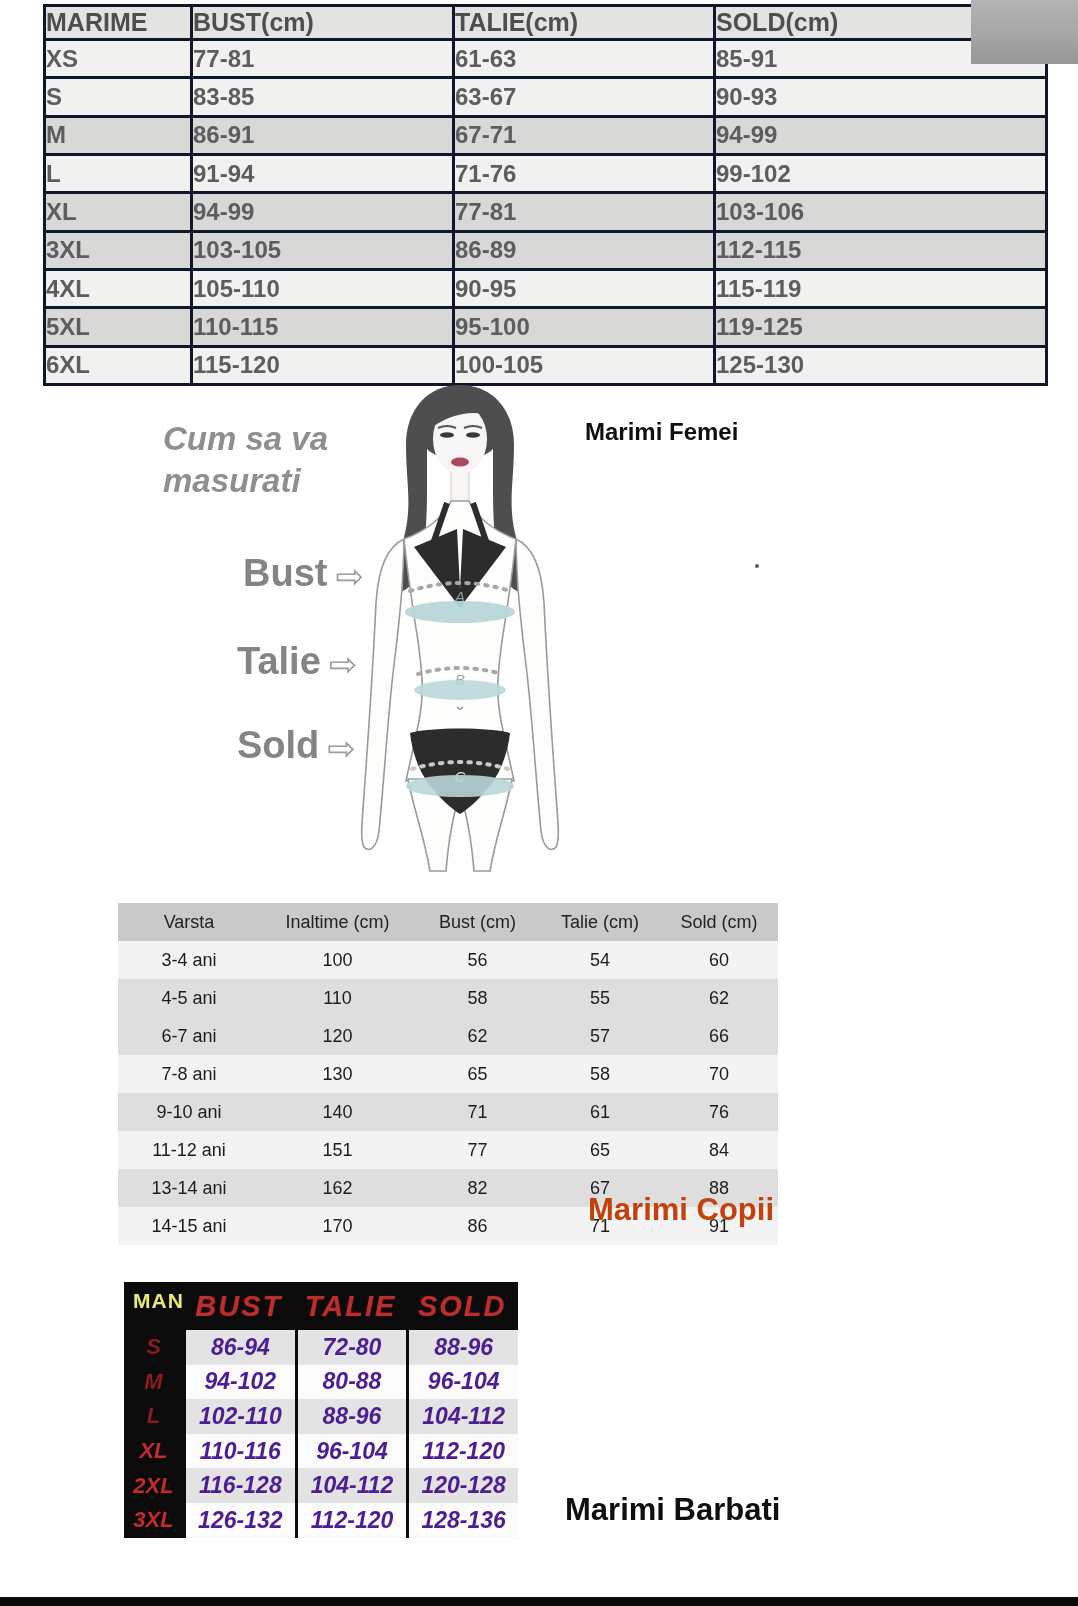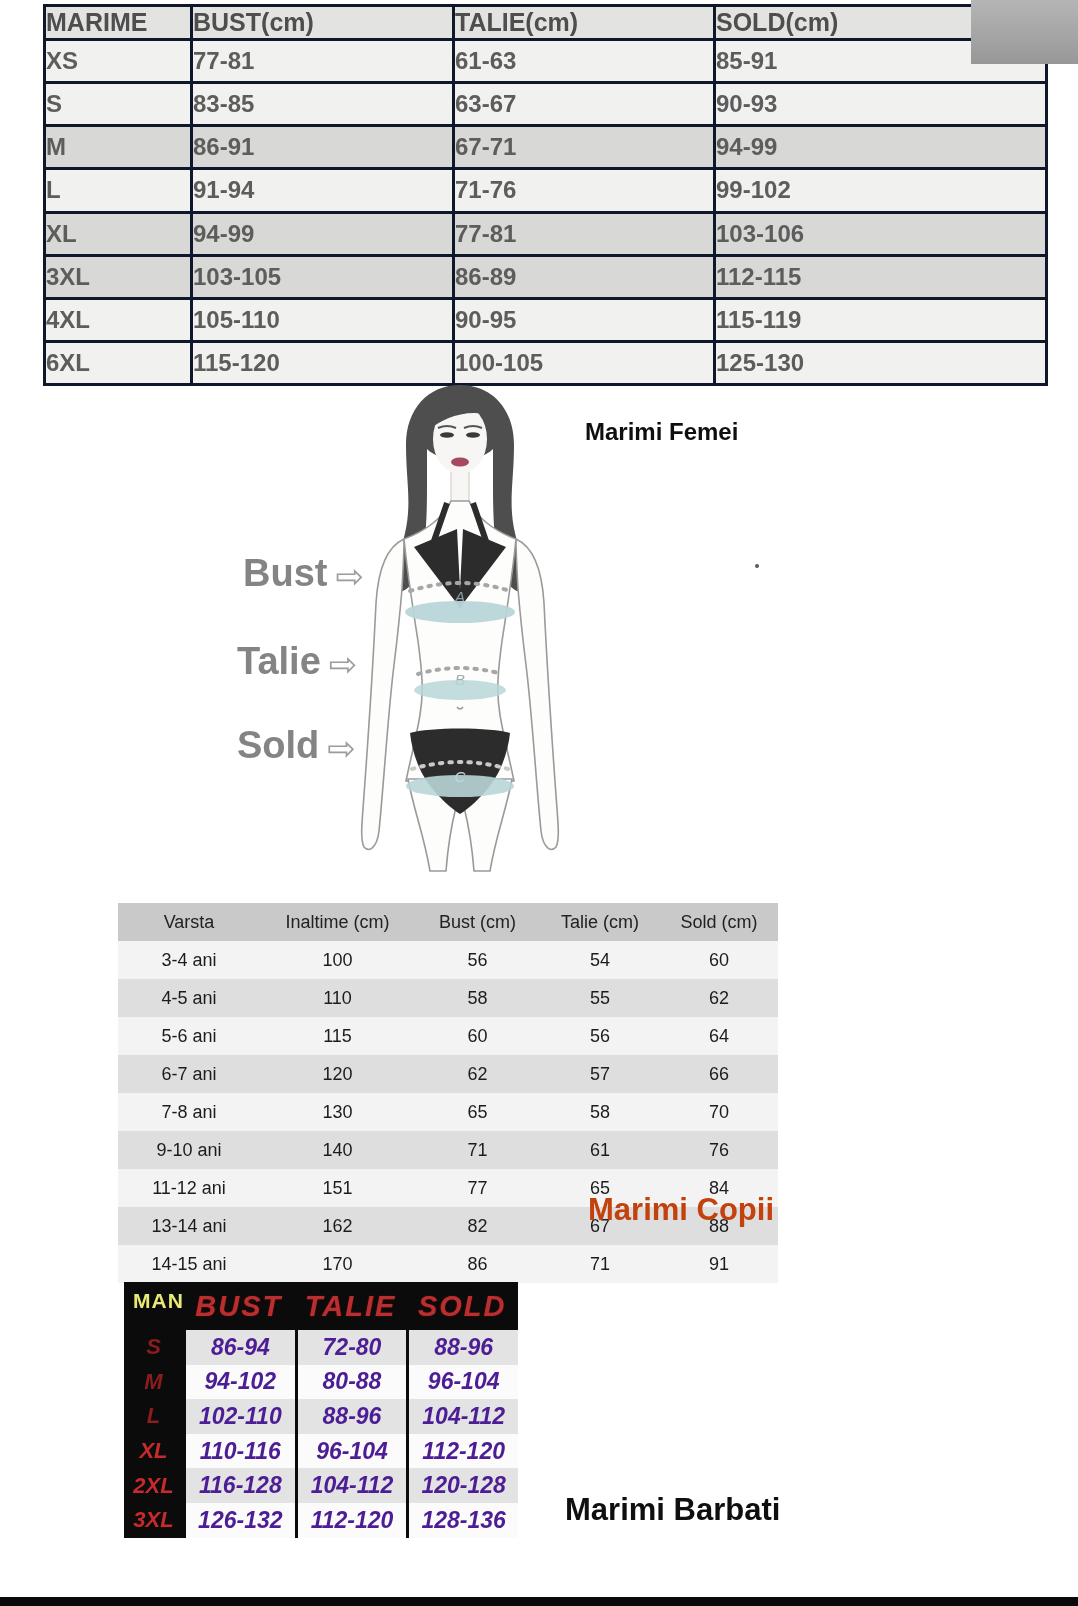--- a/index.html
+++ b/index.html
@@ -118,30 +118,40 @@
           <td>103-105</td>
           <td>86-89</td>
           <td>112-115</td>
         </tr>
         <tr>
           <td>4XL</td>
           <td>105-110</td>
           <td>90-95</td>
           <td>115-119</td>
         </tr>
+        <tr class="dark">
+          <td>5XL</td>
+          <td>110-115</td>
+          <td>95-100</td>
+          <td>119-125</td>
+        </tr>
         <tr>
           <td>6XL</td>
           <td>115-120</td>
           <td>100-105</td>
           <td>125-130</td>
         </tr>
       </tbody>
   </table>
   <div class="gray-block"></div>
 
+  <div class="cum-sa">
+    <div>Cum sa va</div>
+    <div>masurati</div>
+  </div>
   <div class="h-femei">Marimi Femei</div>
 
   <svg class="fig" viewBox="0 0 260 490">
 
     <path d="M130,2 C98,2 76,26 76,62 C76,98 82,120 75,150 C70,174 61,194 56,208
              C68,214 84,206 90,186 C95,168 97,140 97,106 L97,66
              C110,80 150,80 163,66 L163,106 C163,140 165,168 170,186
              C176,206 192,214 204,208 C199,194 190,174 185,150
              C178,120 184,98 184,62 C184,26 162,2 130,2 Z" fill="#4e4e4e"></path>
 
@@ -228,27 +238,20 @@
           <td>56</td>
           <td>54</td>
           <td>60</td>
         </tr>
         <tr class="dark">
           <td>4-5 ani</td>
           <td>110</td>
           <td>58</td>
           <td>55</td>
           <td>62</td>
-        </tr>
-        <tr>
-          <td>5-6 ani</td>
-          <td>115</td>
-          <td>60</td>
-          <td>56</td>
-          <td>64</td>
         </tr>
         <tr class="dark">
           <td>6-7 ani</td>
           <td>120</td>
           <td>62</td>
           <td>57</td>
           <td>66</td>
         </tr>
         <tr>
           <td>7-8 ani</td>

